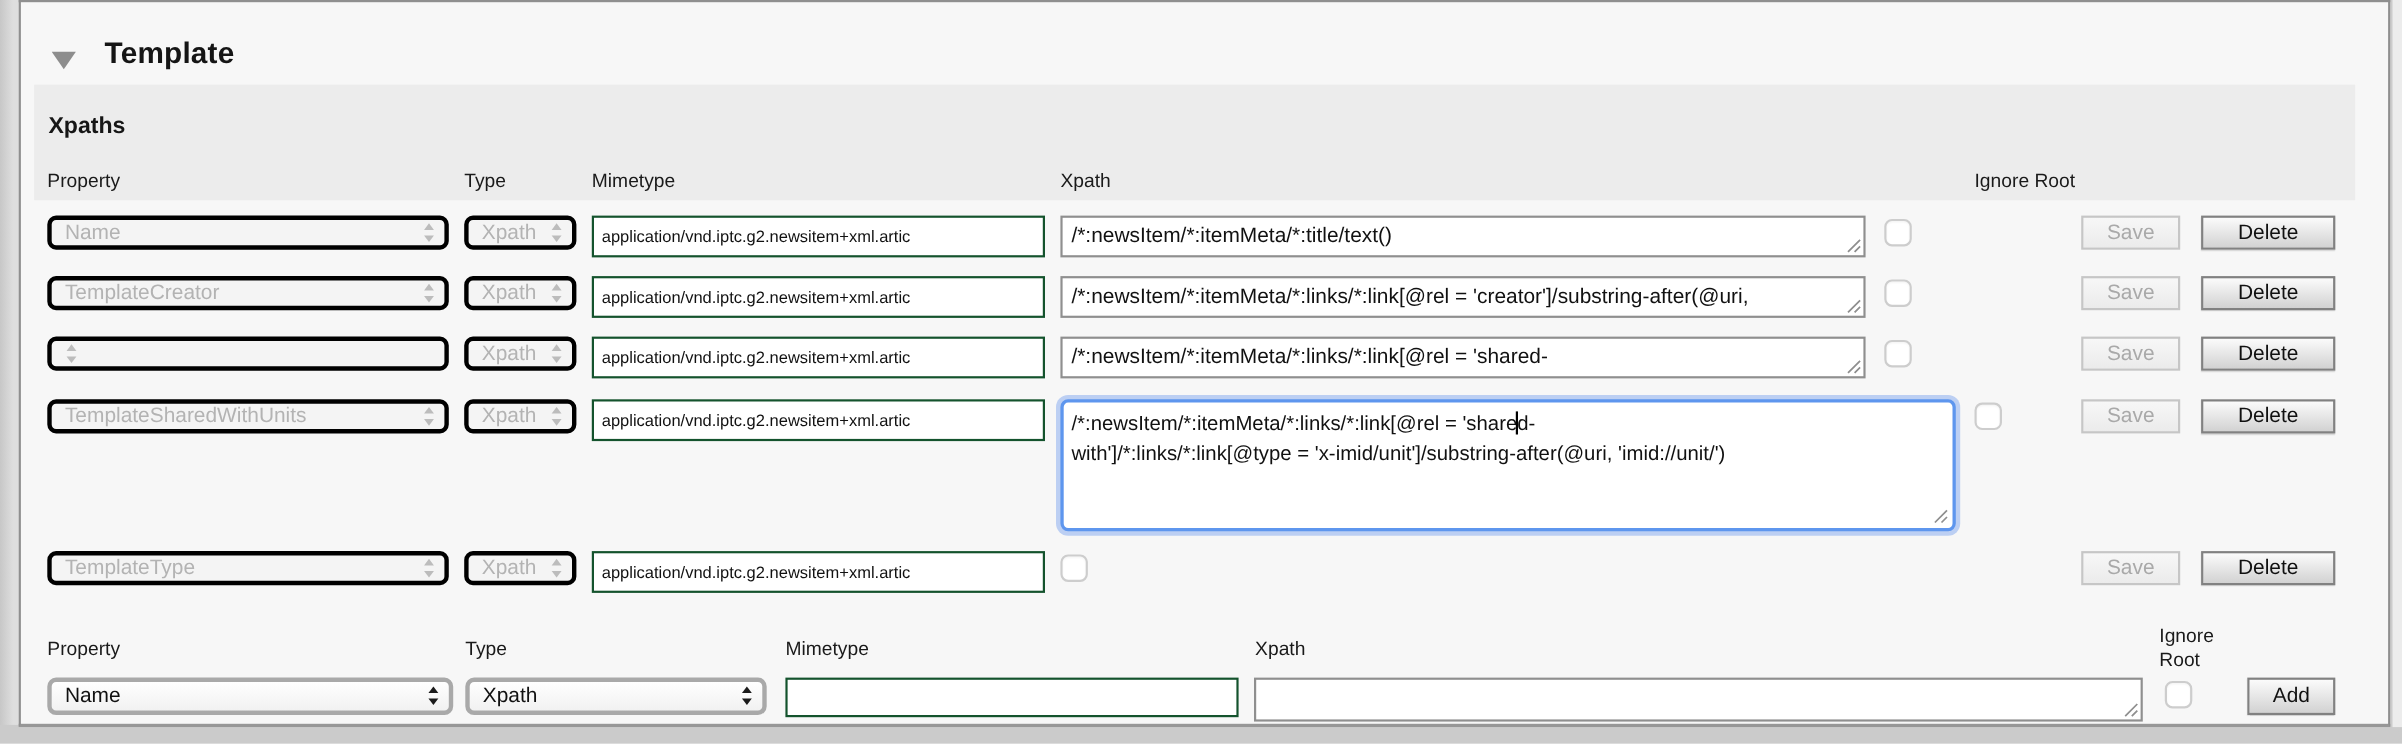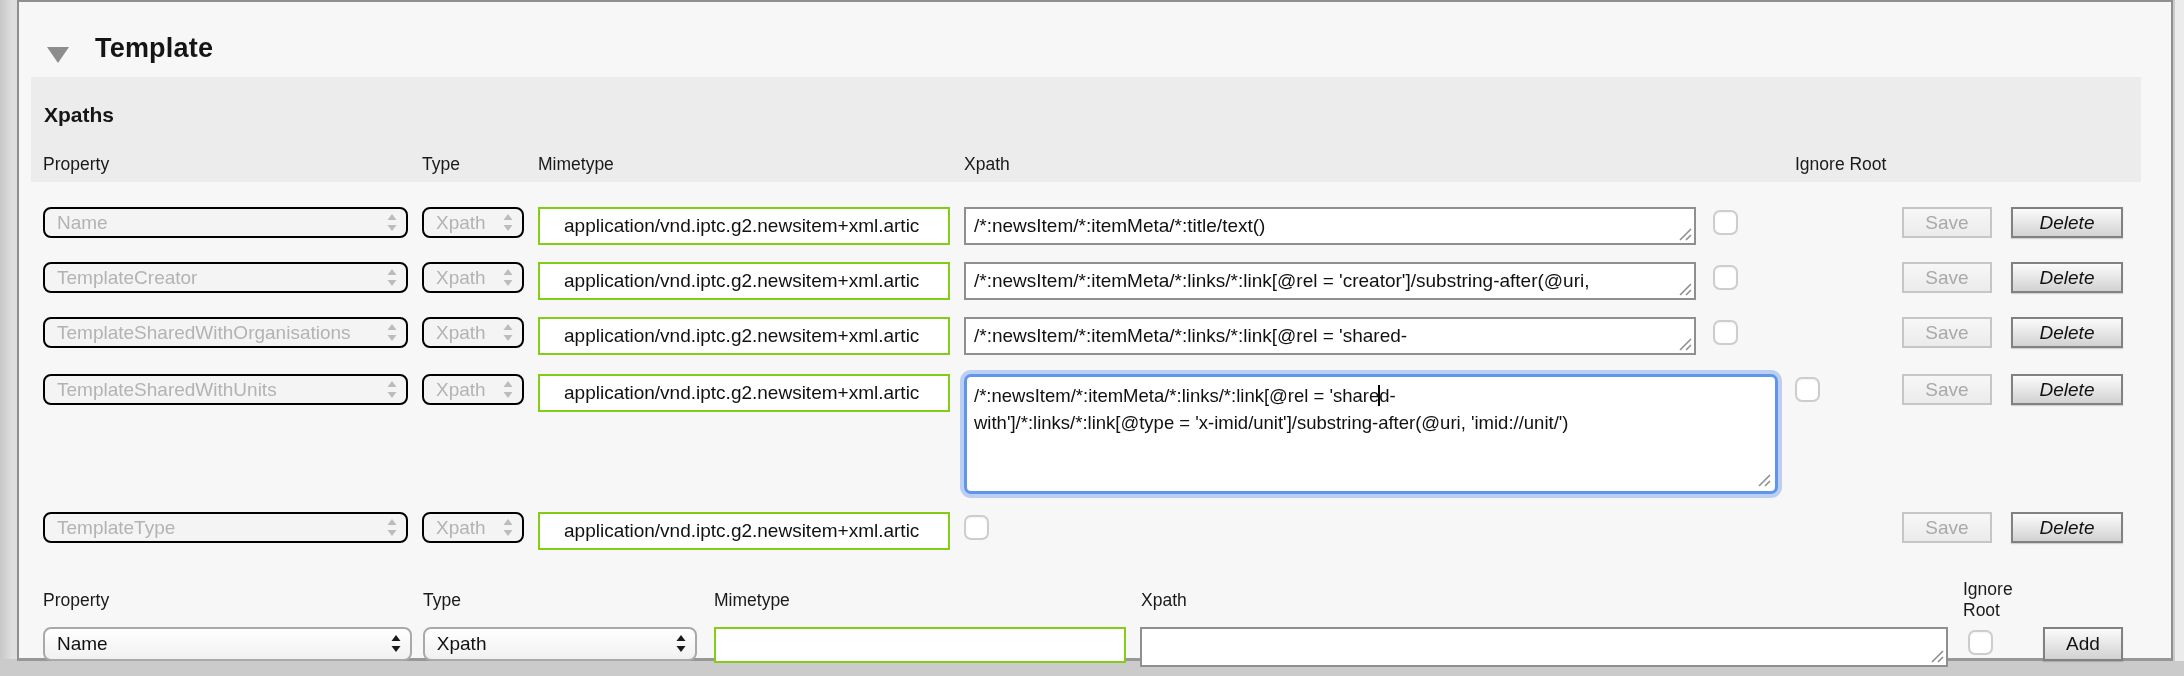--- a/index.html
+++ b/index.html
@@ -15,48 +15,48 @@
     background:#f7f7f7; border:2px solid #8f8f8f; border-left:2px solid #8f8f8f;
     border-bottom:3px solid #979797; }
   .page-right-sliver { position:absolute; left:2175px; top:0; width:9px; height:661px; background:#ececec; }
 
   
   .section-header { display:flex; align-items:flex-end; margin:30px 0 0 28px; height:32px; }
   .disclosure { width:22px; height:18px; margin-right:26px; cursor:pointer; }
   .section-title { font-size:27px; font-weight:bold; color:#151515; letter-spacing:0.2px; }
 
   
-  .band { margin:13px 0 11px 12px; width:2110px; height:105px; background:#ececec; position:relative; }
+  .band { margin:13px 0 0 12px; width:2110px; height:105px; background:#ececec; position:relative; }
   .band-heading { position:absolute; left:13px; top:26px; font-size:21px; font-weight:bold; color:#161616; }
   .cols { position:absolute; left:12px; right:18px; bottom:7px; display:flex; align-items:flex-end; }
   .col-label { font-size:17.5px; font-weight:normal; color:#1a1a1a; }
   .w-prop { width:365px; margin-right:14px; }
   .w-type { width:102px; margin-right:14px; }
   .w-mime { width:412px; margin-right:14px; }
   .w-xpath { width:814px; margin-right:17px; }
 
   
   .rows { margin-left:12px; width:2110px; padding:14px 18px 0 12px; }
   .row { display:flex; align-items:flex-start; margin-bottom:17px; }
   .row:nth-child(3){ margin-bottom:19px; }
   .row:nth-child(4){ margin-bottom:18px; }
 
   
-  .select { height:31px; border:2px solid #000000; border-radius:8px; background:#f4f4f4;
+  .select { height:31px; border:4px solid #000000; border-radius:8px; background:#f4f4f4;
     display:flex; align-items:center; padding:0 8px 0 12px; color:#b3b3b3; font-size:19px; }
   .select .lbl { flex:1 1 auto; white-space:nowrap; overflow:hidden; }
   .select .stepper { flex:0 0 auto; color:#bcbcbc; display:flex; align-items:center; }
   .select.enabled { border-color:#a9a9a9; background:linear-gradient(#ffffff,#f1f1f1); color:#111; height:34px; }
   .select.enabled .stepper { color:#1a1a1a; }
 
   .s-prop { width:365px; margin-right:14px; }
   .s-type { width:102px; margin-right:14px; }
 
-  input.text { width:412px; height:38px; margin-right:14px; border:2px solid #84cc16; background:#fff;
-    font-family:"Liberation Sans",sans-serif; font-size:19px; color:#111; padding:0 24px; border-radius:0; }
+  input.text { width:412px; height:38px; margin-right:14px; border:2px solid #14532d; background:#fff;
+    font-family:"Liberation Sans",sans-serif; font-size:15px; color:#111; padding:0 7px; border-radius:0; }
 
   .ta-wrap { position:relative; width:732px; margin-right:17px; }
   textarea.xta { width:100%; height:38px; border:2px solid #8f8f8f; background:#fff; resize:none;
     font-family:"Liberation Sans",sans-serif; font-size:19px; color:#111; padding:6px 8px;
     white-space:pre; overflow:hidden; display:block; border-radius:0; }
   .grip { position:absolute; right:3px; bottom:3px; pointer-events:auto; }
 
   
   .ta-focused { position:relative; width:814px; margin-right:17px; height:120px;
     border:3px solid #5e96ee; border-radius:7px; box-shadow:0 0 0 4px #bccff3; background:#fff;
@@ -65,21 +65,21 @@
   .caret { display:inline-block; width:2px; height:21px; background:#000; vertical-align:-4px; margin:0 -1px; }
 
   .checkbox { width:25px; height:25px; flex:0 0 auto; border:2px solid #cdcdcd; border-radius:7px;
     background:#fff; margin-top:3px; box-shadow:inset 0 1px 2px rgba(0,0,0,0.05); cursor:pointer; }
 
   .actions { margin-left:auto; display:flex; align-items:flex-start; }
   .btn { height:31px; font-family:"Liberation Sans",sans-serif; font-size:19px; text-align:center;
     padding:0 14px; cursor:pointer; }
   .btn-save { width:90px; border:2px solid #c6c6c6; background:linear-gradient(#f7f7f7,#ebebeb); color:#a9a9a9; margin-right:19px; }
   .btn-dark { border:2px solid #818181; background:linear-gradient(#fbfbfb,#d2d2d2); color:#111; box-shadow:0 1px 1px rgba(0,0,0,0.15); }
-  .btn-delete { width:112px;font-style:italic; }
+  .btn-delete { width:122px; }
 
   
   .add-cols { margin-left:12px; width:2110px; padding:12px 18px 0 12px; display:flex; align-items:center; min-height:48px; }
   .aw-prop { width:369px; margin-right:11px; }
   .aw-type { width:274px; margin-right:17px; }
   .aw-mime { width:413px; margin-right:14px; }
   .aw-xpath { width:808px; margin-right:20px; }
   .aw-ignore { width:75px; margin-left:-6px; line-height:21px; }
 
   .add-row { margin-left:12px; width:2110px; padding:6px 18px 0 12px; display:flex; align-items:flex-start; }
@@ -180,21 +180,20 @@
         </div>
         <span class="checkbox"></span>
         <div class="actions">
           <button class="btn btn-save">Save</button>
           <button class="btn btn-dark btn-delete">Delete</button>
         </div>
       </div>
 
       <div class="row">
         <div class="select s-prop">
-          <span class="lbl">TemplateSharedWithOrganisations</span>
           <span class="stepper">
               <svg width="12" height="22" viewBox="0 0 12 22">
                 <path d="M6 2 L10.5 8 H1.5 Z" fill="currentColor"></path>
                 <path d="M1.5 13 H10.5 L6 19 Z" fill="currentColor"></path>
               </svg>
             </span>
         </div>
         <div class="select s-type">
           <span class="lbl">Xpath</span>
           <span class="stepper">

